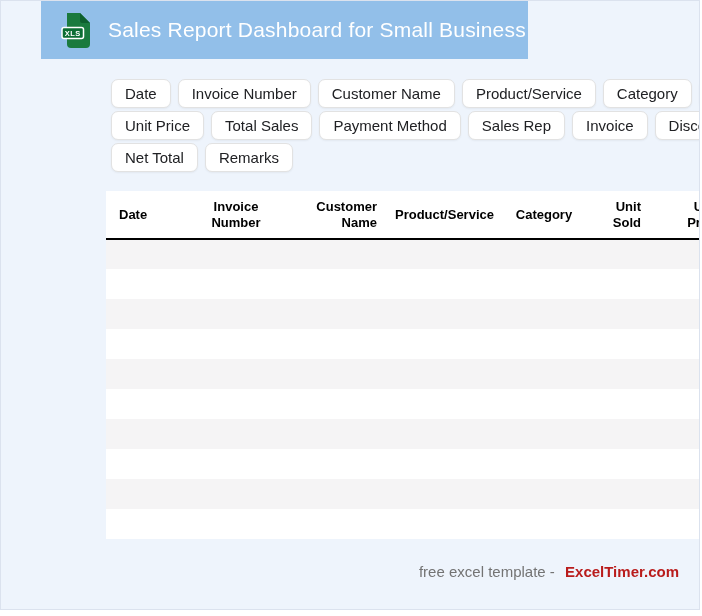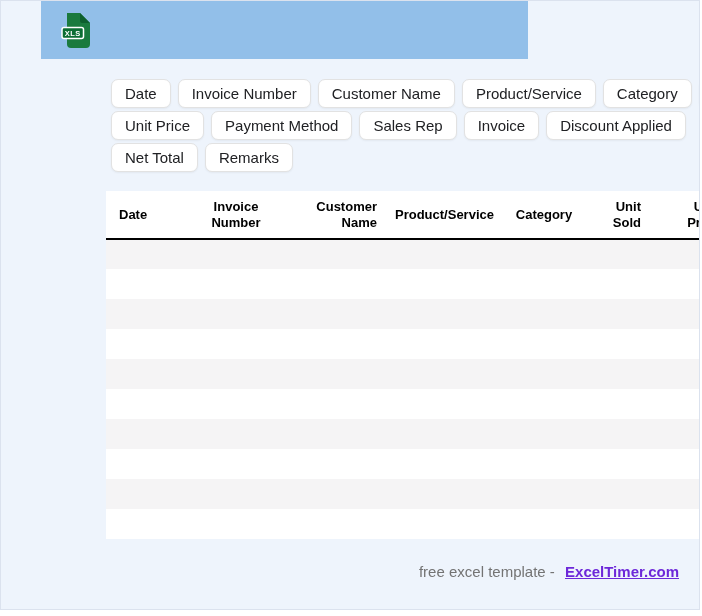--- a/index.html
+++ b/index.html
@@ -88,33 +88,35 @@
 
   <div class="banner" style="background: rgb(146, 191, 233);">
     <span class="xls-icon">
       <svg width="30" height="37" viewBox="0 0 30 37" aria-hidden="true">
         <path d="M6 1 h13 l10 10 v21 a4 4 0 0 1 -4 4 H10 a4 4 0 0 1 -4 -4 z" fill="#1a7a3e"></path>
         <path d="M19 1 l10 10 h-8 a2 2 0 0 1 -2 -2 z" fill="#0d5f2e"></path>
         <rect x="1" y="15.5" width="21.5" height="11" rx="2" fill="#0c6d33" stroke="#ffffff" stroke-width="1.5"></rect>
         <text x="11.8" y="24" font-size="7.5" font-weight="bold" fill="#ffffff" text-anchor="middle" letter-spacing="0.5">XLS</text>
       </svg>
     </span>
+    <h1 class="banner-title">Sales Report Dashboard for Small Business</h1>
   </div>
 
   <div class="chips">
       <div class="chip-row">
         <button class="chip">Date</button>
         <button class="chip">Invoice Number</button>
         <button class="chip">Customer Name</button>
         <button class="chip">Product/Service</button>
         <button class="chip">Category</button>
         <button class="chip">Unit Sold</button>
       </div>
       <div class="chip-row">
         <button class="chip">Unit Price</button>
+        <button class="chip">Total Sales</button>
         <button class="chip">Payment Method</button>
         <button class="chip">Sales Rep</button>
         <button class="chip">Invoice</button>
         <button class="chip">Discount Applied</button>
       </div>
       <div class="chip-row">
         <button class="chip">Net Total</button>
         <button class="chip">Remarks</button>
       </div>
     </div>
@@ -162,16 +164,16 @@
           </tr>
           <tr style="background: rgb(255, 255, 255);">
             <td colspan="7">&nbsp;</td>
           </tr>
         </tbody>
     </table>
   </div>
 
   <div class="footer">
     <span class="footer-text" style="color: #737373;">free excel template -</span>
-    <a class="footer-brand" style="color: #6d28d9; text-decoration: underline;">ExcelTimer.com</a>
+    <a class="footer-brand" style="color: #b91c1c;">ExcelTimer.com</a>
   </div>
 
 </div>
 
 </body></html>

